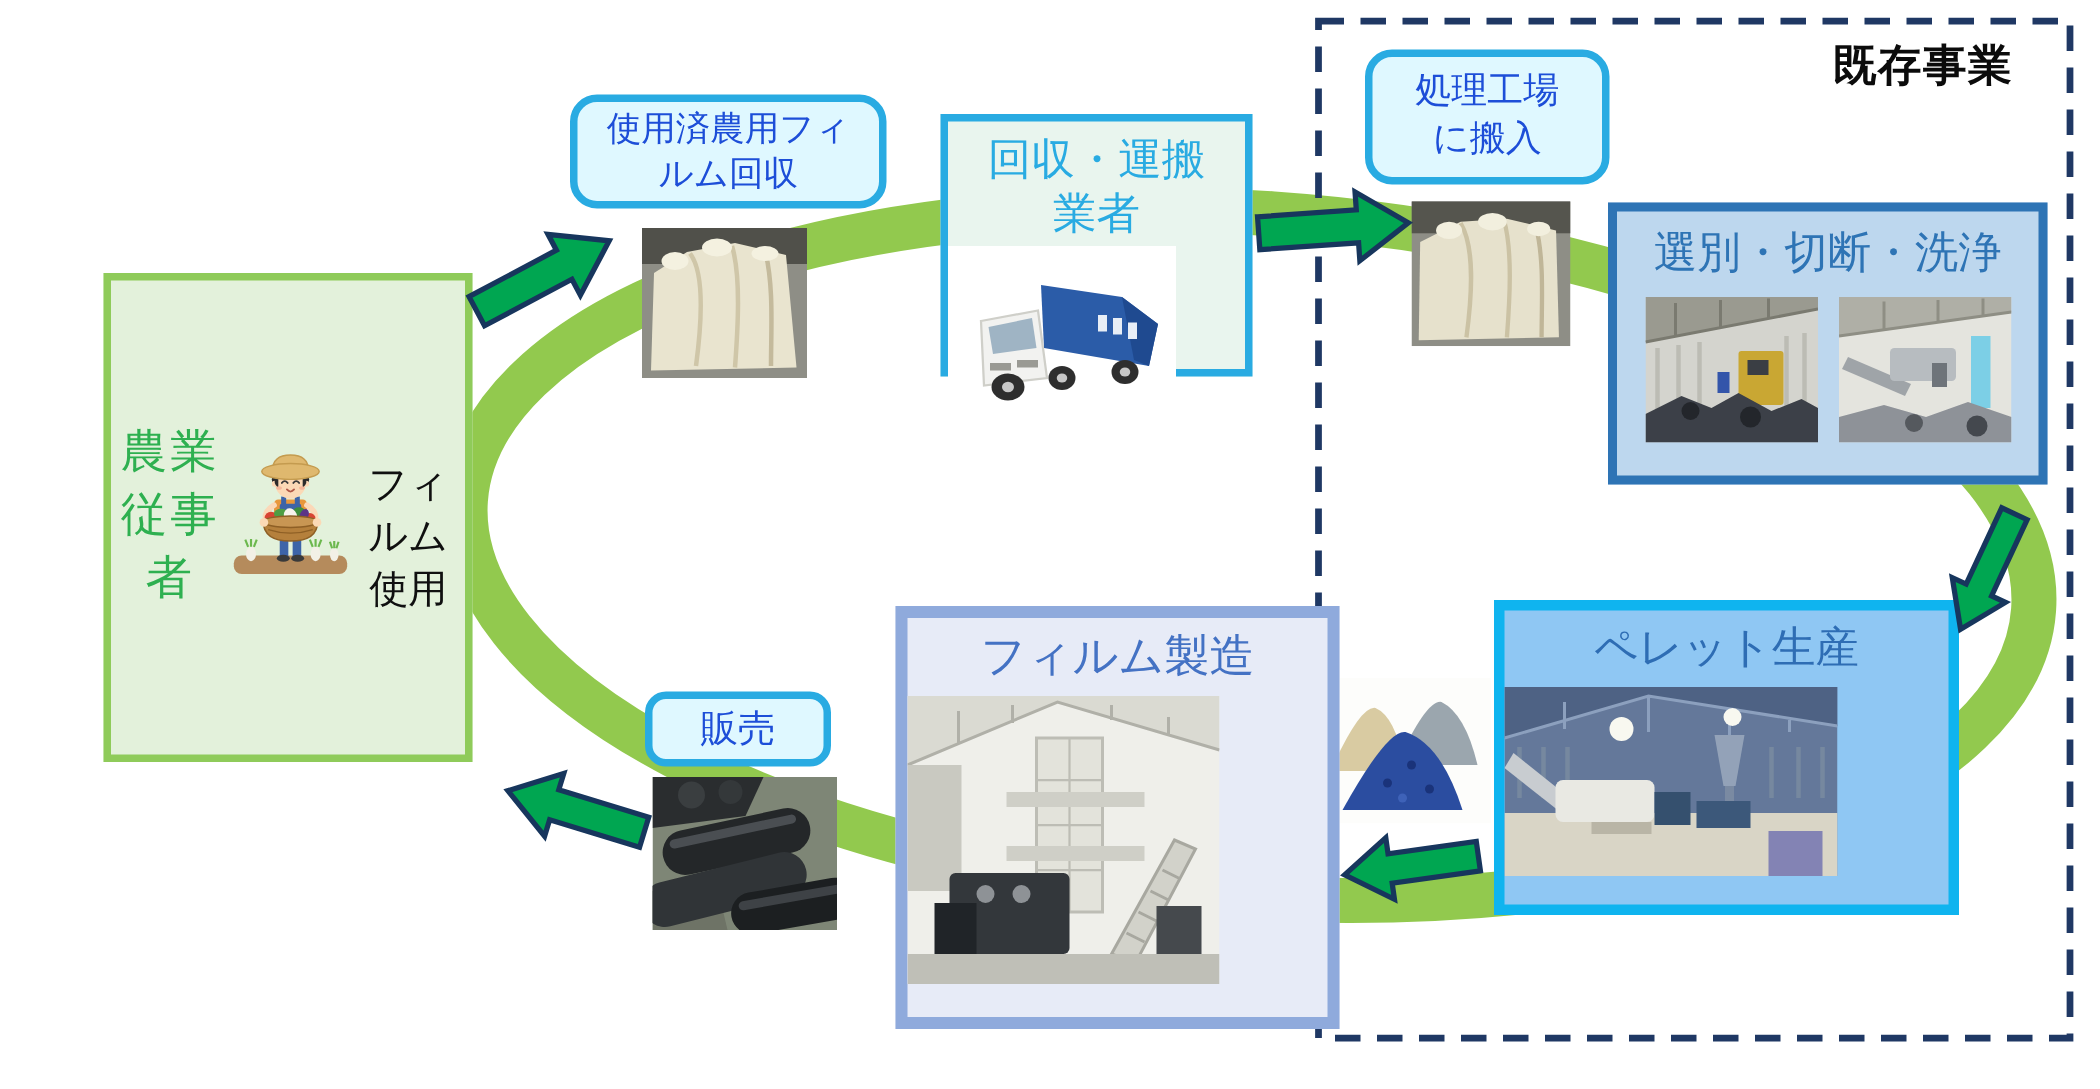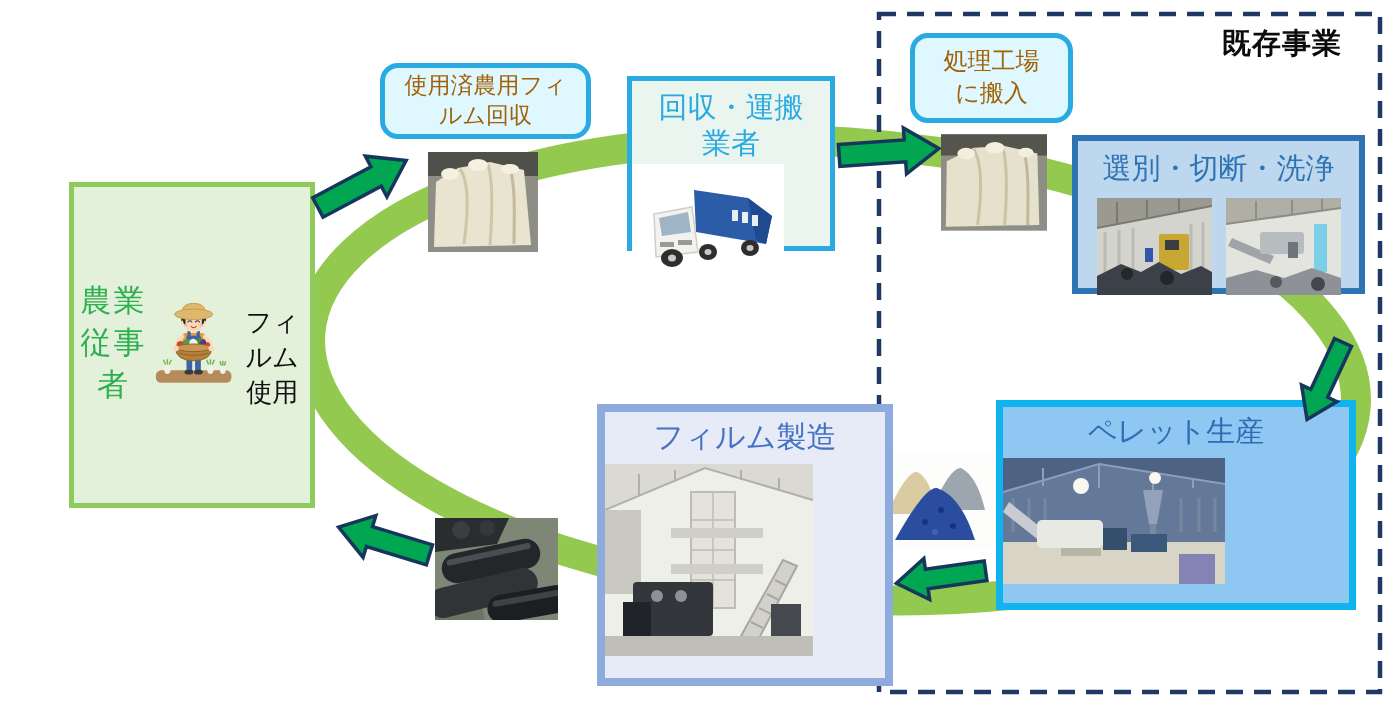--- a/index.html
+++ b/index.html
@@ -9,39 +9,39 @@
   .layer{position:absolute;left:0;top:0;width:1400px;height:726px;pointer-events:none;}
   .band-layer{z-index:1;}
   .arrow-layer{z-index:6;}
   .band{fill:none;stroke:var(--band,#92C94E);stroke-width:30;}
   .dashed-rect{fill:none;stroke:var(--navy,#1F3864);stroke-width:4.5;stroke-dasharray:17 11;}
   .arrow{fill:var(--arrow-fill,#00A651);stroke:var(--arrow-stroke,#17365D);stroke-width:3.5;}
   .node{position:absolute;z-index:3;box-sizing:border-box;text-align:center;}
   .label-cyan{position:absolute;z-index:4;box-sizing:border-box;
       background:var(--cyan-bg,#DFF8FF);border:5px solid var(--cyan-border,#29ABE2);
       border-radius:18px;display:flex;flex-direction:column;align-items:center;justify-content:center;
-      font-family:"Liberation Serif",serif;color:#a16207;text-align:center;line-height:1.32;}
+      font-family:"Liberation Serif",serif;color:#1d4ed8;text-align:center;line-height:1.32;}
   .serif{font-family:"Liberation Serif",serif;}
   .farmer-box{left:69px;top:182px;width:246px;height:326px;
       background:var(--farmer-bg,#E3F1DB);border:5px solid var(--farmer-border,#8FCB5A);
       display:flex;flex-direction:row;align-items:center;justify-content:space-between;
       padding:8px 0 12px 0;}
   .farmer-title{font-size:31px;color:var(--farmer-title,#2EB050);letter-spacing:2px;}
   .farmer-caption{font-size:26px;color:#101010;margin-top:28px;}
   .collect-label{left:380px;top:63px;width:211px;height:76px;font-size:23px;}
   .transport-box{left:627px;top:76px;width:208px;height:175px;
       background:var(--transport-bg,#E9F5EE);border:5px solid var(--cyan-border,#29ABE2);
       padding-top:8px;}
   .transport-title{font-size:29px;line-height:1.25;color:var(--transport-text,#29ABE2);}
   .plant-label{left:910px;top:33px;width:163px;height:90px;font-size:24px;}
-  .sorting-box{left:1072px;top:135px;width:293px;height:159px;
+  .sorting-box{left:1072px;top:135px;width:293px;height:188px;
       background:var(--sorting-bg,#BDD7EE);border:6px solid var(--sorting-border,#2E74B5);padding-top:8px;}
   .sorting-title{font-size:29px;color:var(--sorting-text,#2E74B5);}
   .photo-row{display:flex;justify-content:center;gap:14px;margin-top:9px;}
-  .pellet-box{left:996px;top:400px;width:360px;height:210px;
+  .pellet-box{left:996px;top:400px;width:310px;height:210px;
       background:var(--pellet-bg,#8FC7F3);border:7px solid var(--pellet-border,#0FB4EF);padding-top:5px;}
   .pellet-title{font-size:29px;color:var(--pellet-text,#2E6DB4);}
   .film-box{left:597px;top:404px;width:296px;height:282px;
       background:var(--film-bg,#E7EBF7);border:8px solid var(--film-border,#8FAADC);padding-top:5px;}
   .film-title{font-size:30px;color:var(--film-text,#4472C4);}
   .sales-label{left:430px;top:461px;width:124px;height:50px;font-size:25px;border-radius:14px;}
   .region-label{position:absolute;z-index:3;font-weight:bold;color:#0b0b0b;}
   .existing-label{left:1222px;top:24px;font-size:29px;letter-spacing:1px;}
   .new-label{left:586px;top:357px;width:260px;font-size:28px;text-align:center;}
   .photo{position:absolute;z-index:3;}
@@ -250,20 +250,23 @@
       <rect x="18" y="138" width="28" height="38" fill="#202428"></rect>
       <circle cx="52" cy="132" r="6" fill="#8E9296"></circle>
       <circle cx="76" cy="132" r="6" fill="#8E9296"></circle>
       <path d="M136 172 L178 96 L192 102 L152 178 Z" fill="#D2D2CA" stroke="#A8A8A0" stroke-width="2"></path>
       <path d="M146 158 l12 6 M154 144 l12 6 M162 130 l12 6 M170 116 l12 6" stroke="#A8A8A0" stroke-width="2"></path>
       <rect x="0" y="172" width="208" height="20" fill="#BFBFB7"></rect>
       <rect x="166" y="140" width="30" height="32" fill="#45494D"></rect>
     </svg>
   </div>
 
+  <div class="label-cyan sales-label">
+    <span>販売</span>
+  </div>
 
   <svg class="photo rolls" width="123" height="102" viewBox="0 0 123 102">
     <rect width="123" height="102" fill="#7E8676"></rect>
     <path d="M0 0 H74 L62 26 L0 34 Z" fill="#2A2D2F"></path>
     <circle cx="26" cy="12" r="9" fill="#3A3E40"></circle>
     <circle cx="52" cy="10" r="8" fill="#34383A"></circle>
     <path d="M0 76 L42 68 L50 102 L0 102 Z" fill="#6E7366"></path>
     <rect x="6" y="28" width="100" height="30" rx="15" fill="#242729" transform="rotate(-12 56 43)"></rect>
     <rect x="12" y="33" width="86" height="6" rx="3" fill="#4A4E52" transform="rotate(-12 56 43)"></rect>
     <rect x="-8" y="60" width="112" height="30" rx="15" fill="#303437" transform="rotate(-14 48 75)"></rect>

